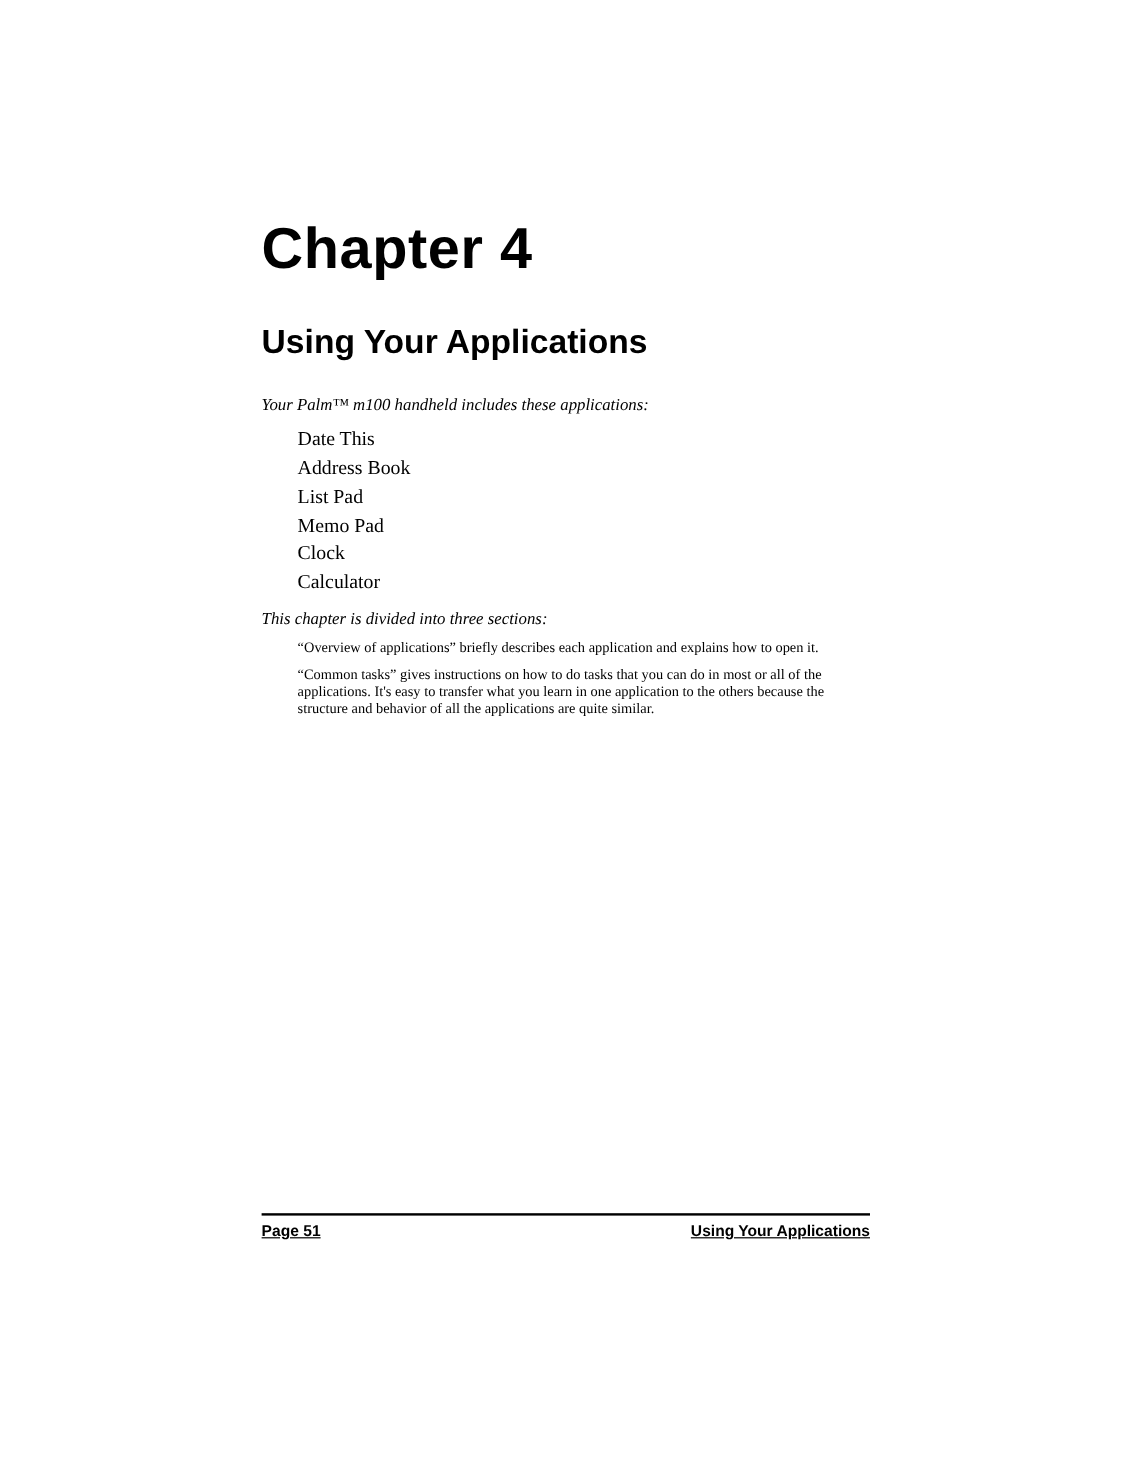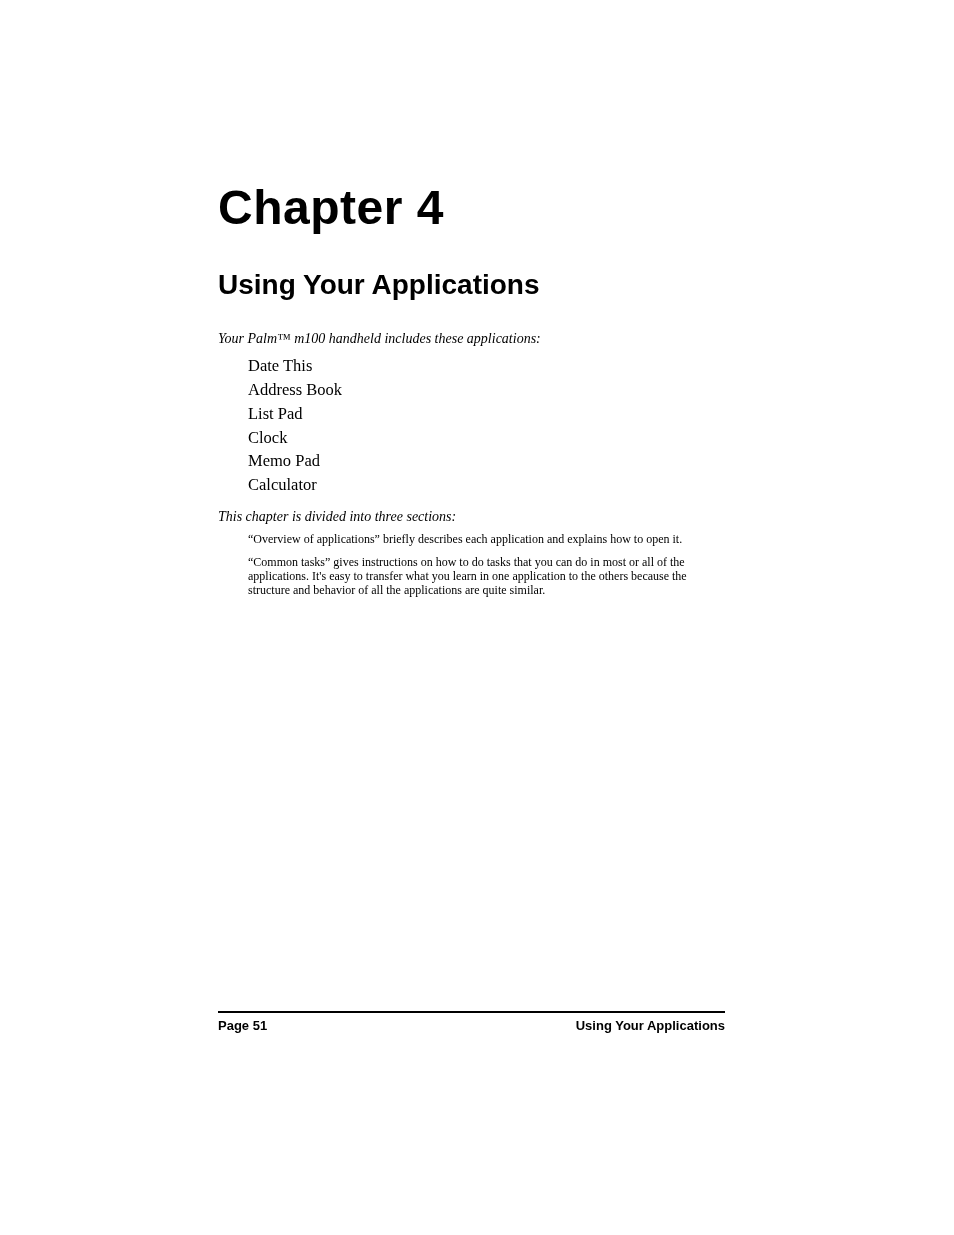--- a/index.html
+++ b/index.html
@@ -75,39 +75,40 @@
     right: 229px;
     top: 1018px;
     font-family: Arial, Helvetica, sans-serif;
     font-size: 13px;
     font-weight: 900;
     display: flex;
     justify-content: space-between;
   }
   .footer .left, .footer .right {
     font-family: "Arial Black", Arial, sans-serif;
+    text-decoration: underline;
   }
 </style>
 </head>
 <body>
 
 <div class="page">
 
   <h1 class="chapter-title">Chapter 4</h1>
 
   <h2 class="section-title">Using Your Applications</h2>
 
   <p class="body-text">Your Palm™ m100 handheld includes these applications:</p>
 
   <ul class="app-list">
     <li>Date This</li>
     <li>Address Book</li>
     <li>List Pad</li>
+    <li>Memo Pad</li>
     <li>Clock</li>
-    <li>Memo Pad</li>
     <li>Calculator</li>
   </ul>
 
   <p class="body-text">This chapter is divided into three sections:</p>
 
   <ul class="desc-list">
     <li>“Overview of applications” briefly describes each application and explains how to open it.</li>
     <li>“Common tasks” gives instructions on how to do tasks that you can do in most or all of the applications. It's easy to transfer what you learn in one application to the others because the structure and behavior of all the applications are quite similar.</li>
   </ul>
 

